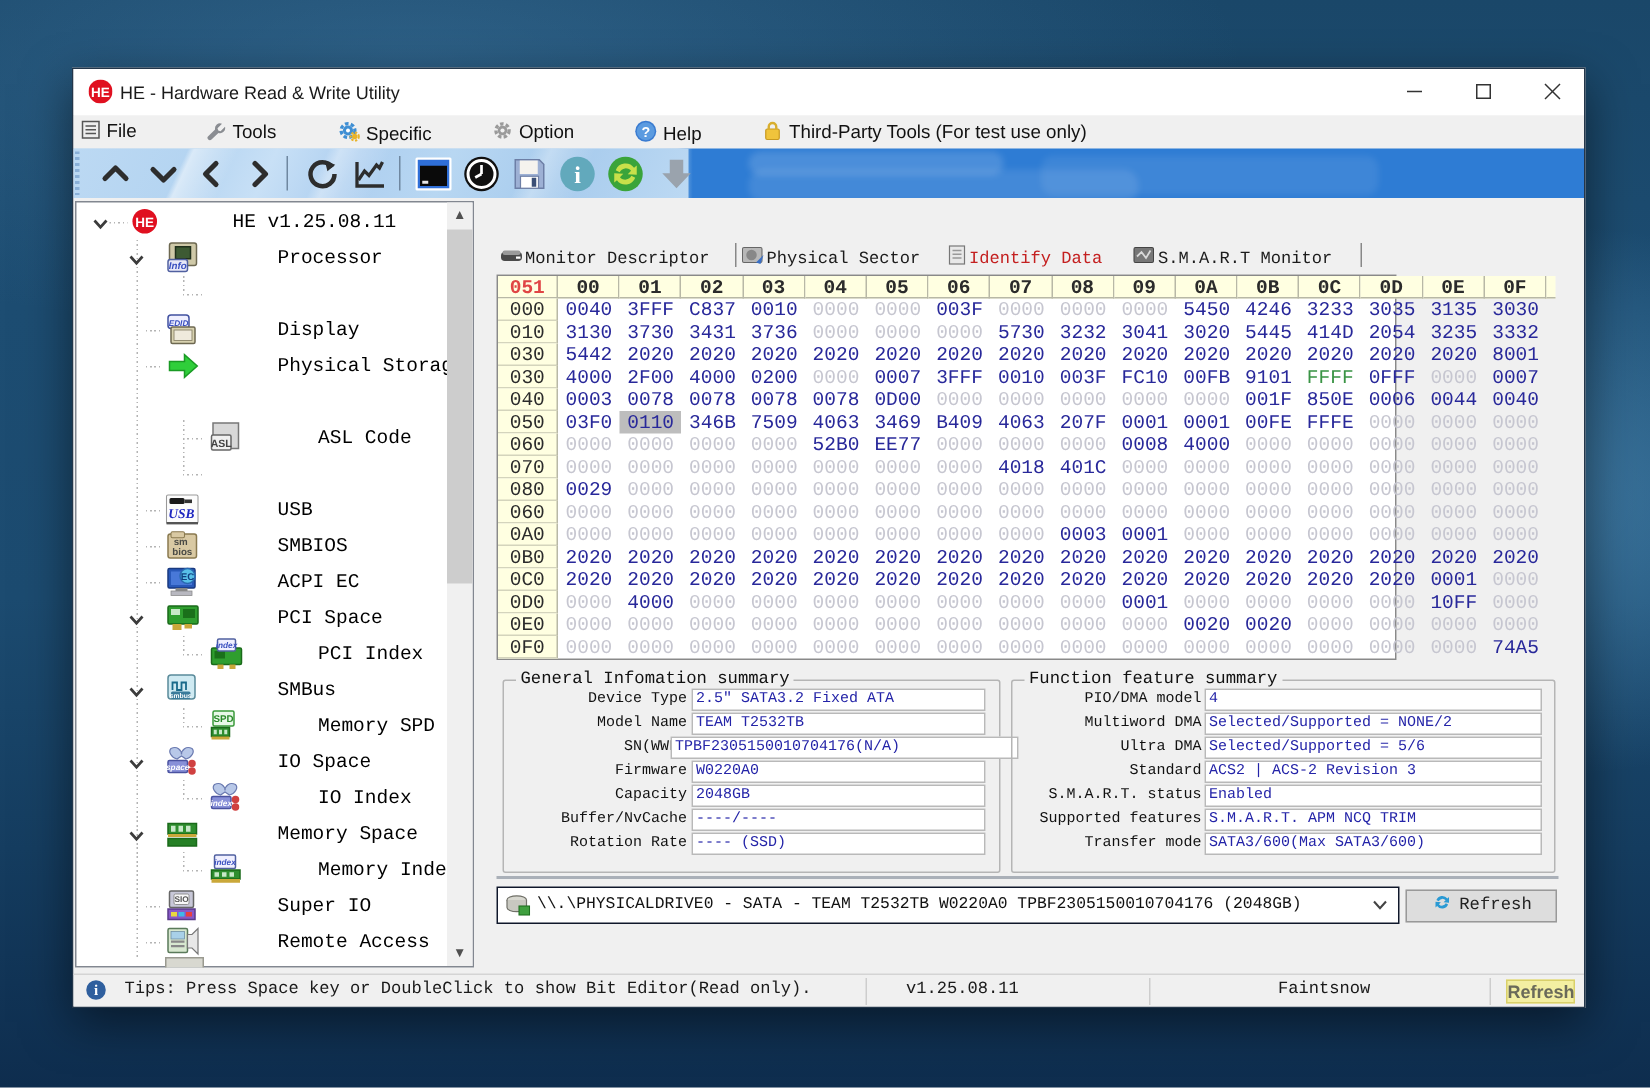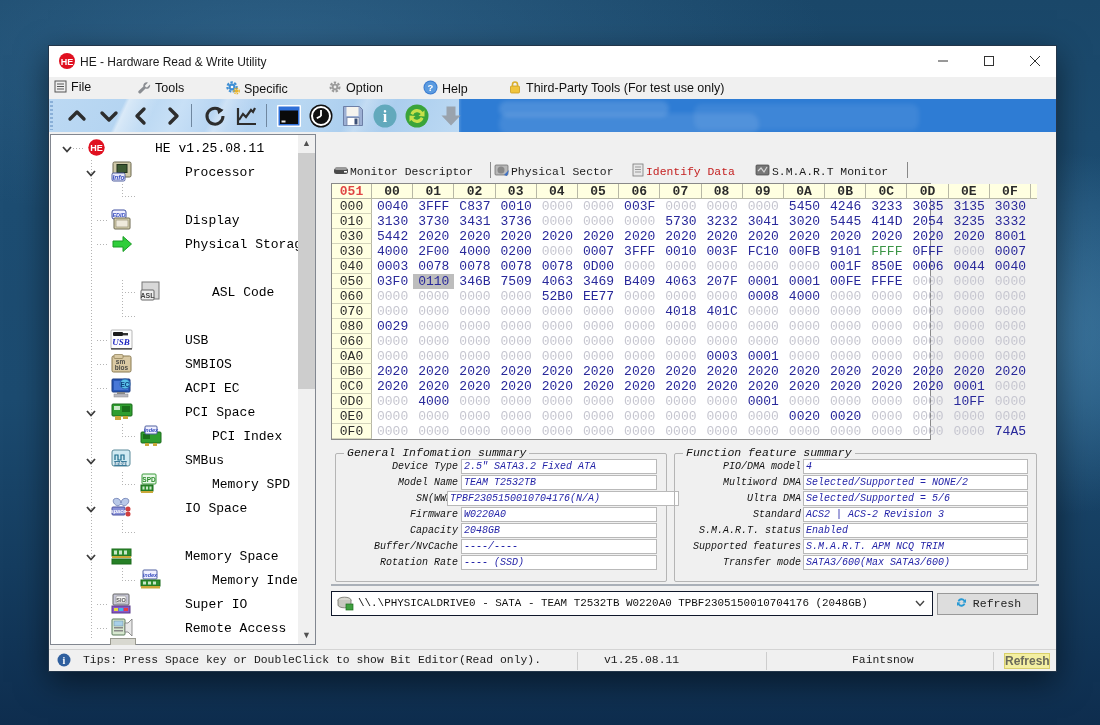--- a/index.html
+++ b/index.html
@@ -61,21 +61,21 @@
 .rl{background:#ffffe1;color:#2b2b2b;border-right:1px solid #b8b8a6;border-bottom:1px solid #d4d4bc;}
 .v{color:#28289a;}
 .d{color:#c6c6d0;}
 .g{color:#3a9445;}
 .sel{background:#bdbdbd;}
 
 .tabs{position:absolute;left:284px;top:115px;height:20px;font-family:"Liberation Mono",monospace;font-size:11.4px;color:#1c1c1c;white-space:nowrap;}
 .tab{position:absolute;top:2px;}
 .tabsep{position:absolute;top:1px;width:1px;height:16px;background:#888;}
 
-.gbox{position:absolute;border:1px solid #b5b5b5;border-radius:2px;font-style:italic;}
+.gbox{position:absolute;border:1px solid #b5b5b5;border-radius:2px;}
 .gleg{position:absolute;top:-8px;left:8px;background:#f0f0f0;padding:0 3px;font-family:"Liberation Mono",monospace;font-size:11.5px;color:#111;}
 .frow{position:absolute;height:16px;width:100%;}
 .flab{position:absolute;font-family:"Liberation Mono",monospace;font-size:10px;color:#111;text-align:right;top:2px;white-space:nowrap;}
 .fval{position:absolute;font-family:"Liberation Mono",monospace;font-size:10px;color:#2424a8;background:#fff;border:1px solid #b9b9b9;height:15px;line-height:14px;padding-left:2px;box-sizing:border-box;overflow:hidden;top:0;white-space:nowrap;}
 
 .combo{position:absolute;left:282px;top:545px;width:602px;height:25px;background:#fff;border:1px solid #0f172a;box-sizing:border-box;}
 .combo .txt{position:absolute;left:26px;top:5px;font-family:"Liberation Mono",monospace;font-size:10.9px;color:#111;white-space:nowrap;}
 .refbtn{position:absolute;left:888px;top:547px;width:101px;height:22px;background:#ddd;border:1px solid #999;box-sizing:border-box;font-family:"Liberation Mono",monospace;font-size:11.5px;color:#222;text-align:center;line-height:20px;}
 </style>
 </head>
@@ -410,20 +410,32 @@
           <svg width="24" height="24" viewBox="0 0 24 24" style="position:absolute;top:0;left:0">
             <path d="M4 3 C8 1 11 4 11 7 C11 4 14 1 18 3 C20 5 18 9 14 10 L11 8 L8 10 C4 9 2 5 4 3 Z" fill="#b8c8e8" stroke="#6a7ab0" stroke-width="0.8"></path>
             <rect x="2" y="11" width="13" height="8" rx="1" fill="#8890d8" stroke="#4a52a0"></rect>
             <text x="8.5" y="17" font-family="Liberation Sans" font-size="5.5" font-weight="bold" font-style="italic" fill="#fff" text-anchor="middle">space</text>
             <circle cx="18" cy="13" r="2.5" fill="#d04040"></circle>
             <circle cx="18" cy="18" r="2.5" fill="#d04040"></circle>
           </svg>
         </div>
         <div class="tlabel" style="left:90px">IO Space</div>
       </div>
+      <div class="trow" style="left:0;top:385px;width:246px">
+        <div class="ticon" style="left:88px;top:0px">
+          <svg width="24" height="24" viewBox="0 0 24 24" style="position:absolute;top:0;left:0">
+            <path d="M4 3 C8 1 11 4 11 7 C11 4 14 1 18 3 C20 5 18 9 14 10 L11 8 L8 10 C4 9 2 5 4 3 Z" fill="#b8c8e8" stroke="#6a7ab0" stroke-width="0.8"></path>
+            <rect x="2" y="11" width="13" height="8" rx="1" fill="#8890d8" stroke="#4a52a0"></rect>
+            <text x="8.5" y="17" font-family="Liberation Sans" font-size="5.5" font-weight="bold" font-style="italic" fill="#fff" text-anchor="middle">index</text>
+            <circle cx="18" cy="13" r="2.5" fill="#d04040"></circle>
+            <circle cx="18" cy="18" r="2.5" fill="#d04040"></circle>
+          </svg>
+        </div>
+        <div class="tlabel" style="left:117px">IO Index</div>
+      </div>
       <div class="trow" style="left:0;top:409px;width:246px">
         <svg class="tchev" style="left:34px;top:7px" width="12" height="10" viewBox="0 0 12 10">
           <path d="M2 3 L6 7.5 L10 3" fill="none" stroke="#3c3c3c" stroke-width="1.8"></path>
         </svg>
         <div class="ticon" style="left:59px;top:0px">
           <svg width="24" height="24" viewBox="0 0 24 24" style="position:absolute;top:0;left:0">
             <rect x="2" y="5" width="19" height="7" fill="#2f8e2f" stroke="#1a6a1a"></rect>
             <rect x="4" y="6.5" width="3" height="4" fill="#c8e8c8"></rect>
             <rect x="9" y="6.5" width="3" height="4" fill="#c8e8c8"></rect>
             <rect x="14" y="6.5" width="3" height="4" fill="#c8e8c8"></rect>

